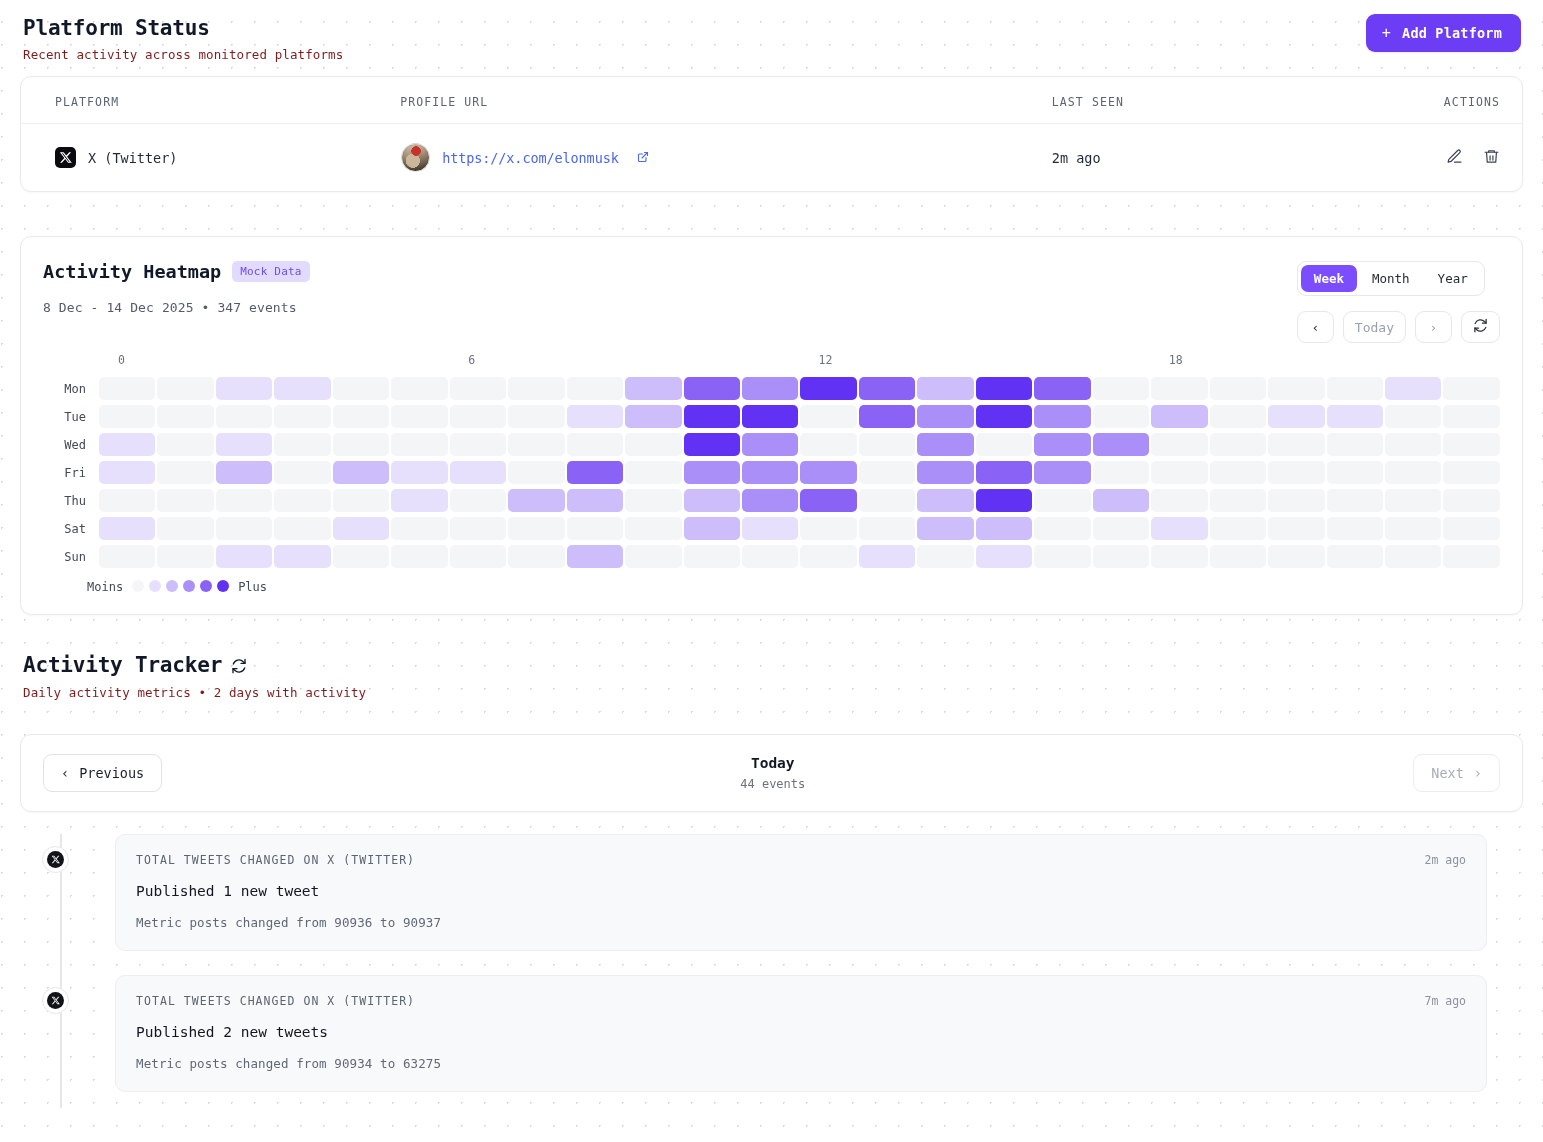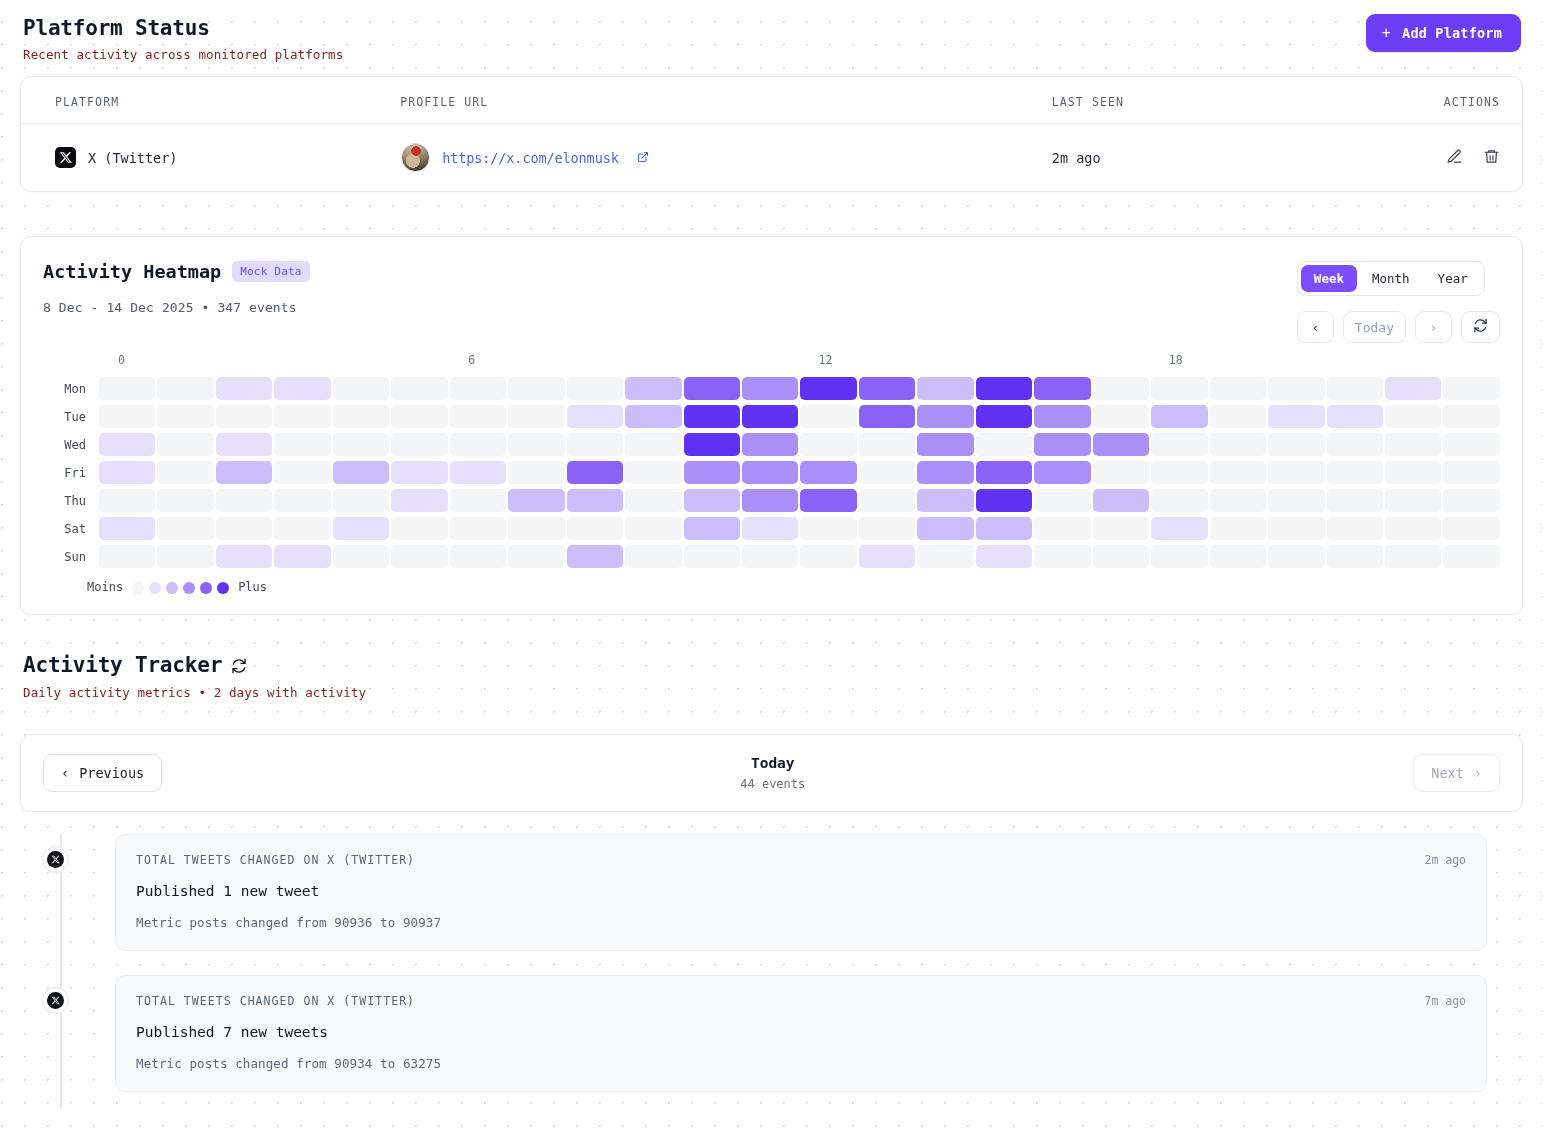--- a/index.html
+++ b/index.html
@@ -181,21 +181,21 @@
 
   .grid-wrap { margin-top: 2px; }
   .hrow { display: flex; align-items: center; margin-bottom: 5px; }
   .daylbl {
     width: 56px; font-size: 12px; color: #434a57;
     text-align: right; padding-right: 13px; flex: 0 0 56px;
   }
   .cells { display: flex; gap: 2px; flex: 1; }
   .cell { height: 23px; flex: 1 1 0; border-radius: 5px; }
 
-  .legend { display: flex; align-items: flex-end; gap: 9px; margin-top: 12px; margin-left: 44px; }
+  .legend { display: flex; align-items: flex-start; gap: 9px; margin-top: 12px; margin-left: 44px; }
   .legend-lbl { font-size: 12px; color: #434a57; }
   .sw { width: 12px; height: 12px; border-radius: 50%; }
 
   
   .pager-card {
     background: #ffffff; border: 1px solid #e8eaee; border-radius: 11px;
     margin-top: 34px; padding: 19px 22px;
     display: flex; align-items: center; justify-content: space-between;
     box-shadow: 0 1px 2px rgba(16,24,40,.03);
   }
@@ -635,19 +635,19 @@
           <svg width="9" height="9" viewBox="0 0 24 24" aria-hidden="true">
             <path fill="#ffffff" d="M18.9 2.2h3.4l-7.4 8.5 8.7 11.1h-6.8l-5.3-6.9-6.1 6.9H2l7.9-9-8.3-10.6h7l4.8 6.3 5.5-6.3zm-1.2 17.6h1.9L7.4 4.1H5.3l12.4 15.7z"></path>
           </svg>
         </span>
       </div>
       <div class="tl-card">
         <div class="tl-head">
           <span class="tl-kicker">TOTAL TWEETS CHANGED ON X (TWITTER)</span>
           <span class="tl-time">7m ago</span>
         </div>
-        <div class="tl-title">Published 7 new tweets</div>
+        <div class="tl-title">Published 2 new tweets</div>
         <div class="tl-desc">Metric posts changed from 90934 to 63275</div>
       </div>
     </div>
   </div>
 
 </div>
 
 </body></html>

